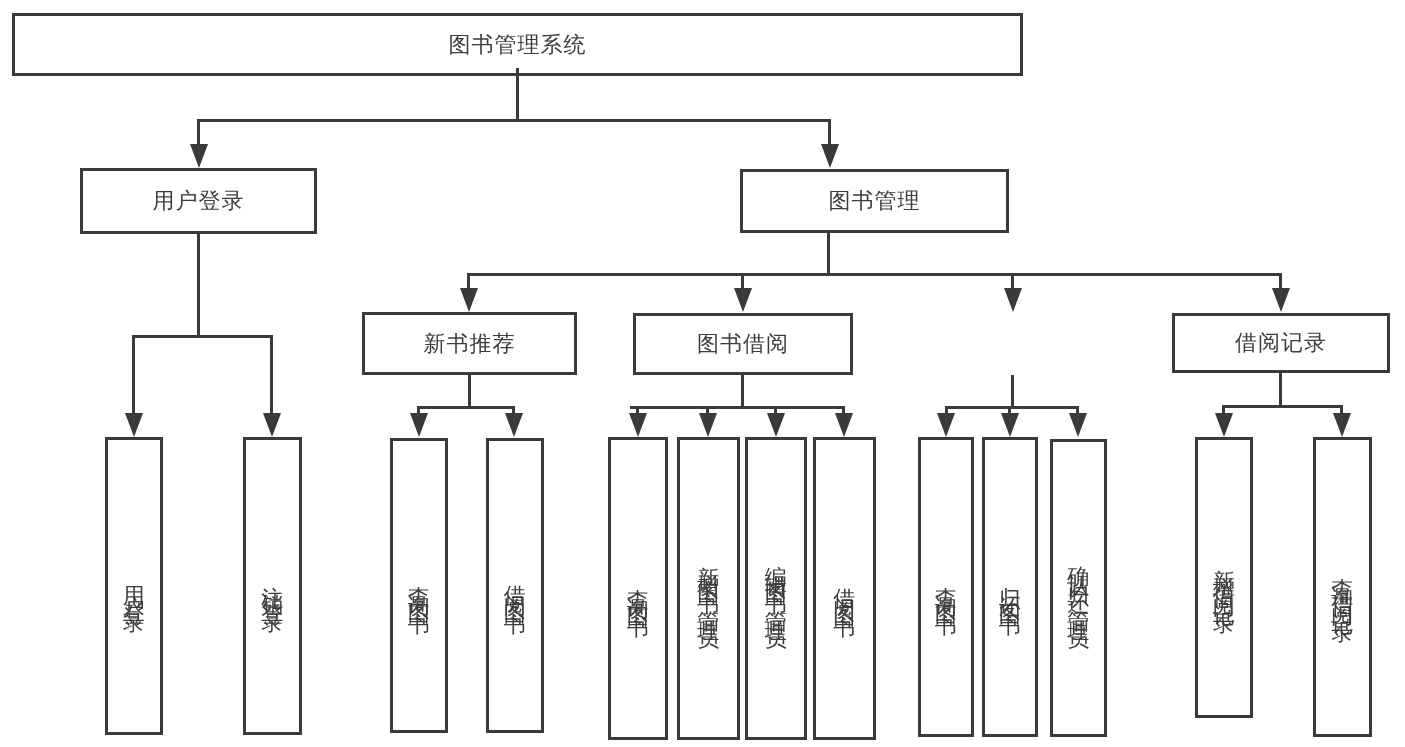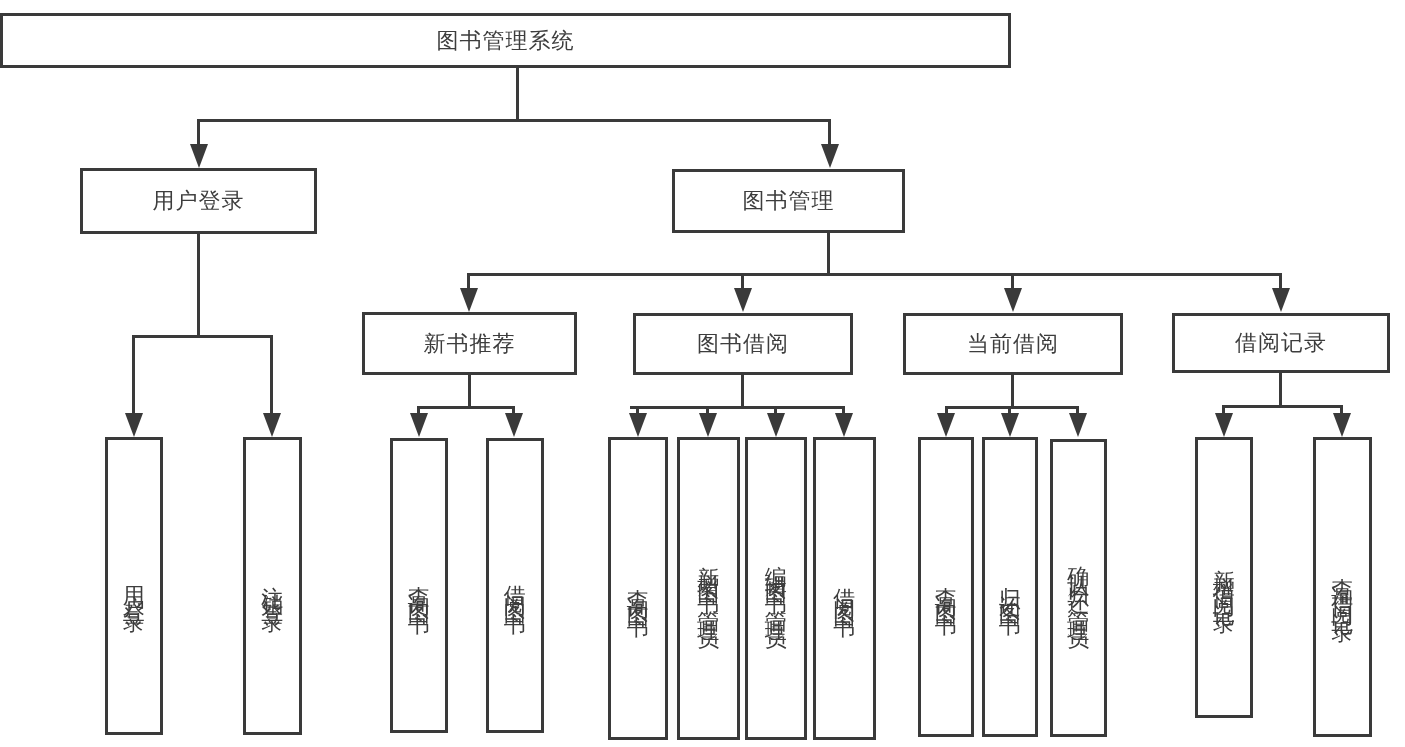--- a/index.html
+++ b/index.html
@@ -29,31 +29,31 @@
     position:absolute; left:1183px; top:715px; width:210px;
     font-size:19px; color:var(--watermark,#b3b3b3); letter-spacing:1px;
     white-space:nowrap;
   }
 </style>
 </head>
 <body>
 
 <div class="stage">
 
-  <div class="box" style="left:0;top:13px;width:1011px;height:55px">图书管理系统</div>
+  <div class="box" style="left:12px;top:13px;width:1011px;height:63px">图书管理系统</div>
 
   <div class="vl" style="left:516px;top:68px;height:53px"></div>
   <div class="hl" style="left:197px;top:119px;width:634px"></div>
   <div class="vl" style="left:197px;top:119px;height:30px"></div>
   <div class="vl" style="left:828px;top:119px;height:30px"></div>
   <div class="arrow" style="left:190px;top:144px"></div>
   <div class="arrow" style="left:821px;top:144px"></div>
 
   <div class="box" style="left:80px;top:168px;width:237px;height:66px">用户登录</div>
-  <div class="box" style="left:672px;top:169px;width:233px;height:64px">图书管理</div>
+  <div class="box" style="left:740px;top:169px;width:269px;height:64px">图书管理</div>
 
   <div class="vl" style="left:197px;top:234px;height:103px"></div>
   <div class="hl" style="left:132px;top:335px;width:141px"></div>
   <div class="vl" style="left:132px;top:335px;height:82px"></div>
   <div class="vl" style="left:270px;top:335px;height:82px"></div>
   <div class="arrow" style="left:125px;top:413px"></div>
   <div class="arrow" style="left:263px;top:413px"></div>
 
   <div class="vl" style="left:827px;top:233px;height:42px"></div>
   <div class="hl" style="left:467px;top:273px;width:815px"></div>
@@ -61,21 +61,20 @@
   <div class="vl" style="left:741px;top:273px;height:20px"></div>
   <div class="vl" style="left:1011px;top:273px;height:20px"></div>
   <div class="vl" style="left:1279px;top:273px;height:20px"></div>
   <div class="arrow" style="left:460px;top:288px"></div>
   <div class="arrow" style="left:734px;top:288px"></div>
   <div class="arrow" style="left:1004px;top:288px"></div>
   <div class="arrow" style="left:1272px;top:288px"></div>
 
   <div class="box" style="left:362px;top:312px;width:215px;height:63px">新书推荐</div>
   <div class="box" style="left:633px;top:313px;width:220px;height:62px">图书借阅</div>
-  <div class="box" style="left:903px;top:313px;width:220px;height:62px">当前借阅</div>
   <div class="box" style="left:1172px;top:313px;width:218px;height:60px">借阅记录</div>
 
   <div class="vl" style="left:468px;top:375px;height:33px"></div>
   <div class="hl" style="left:417px;top:406px;width:98px"></div>
   <div class="vl" style="left:417px;top:406px;height:10px"></div>
   <div class="vl" style="left:512px;top:406px;height:10px"></div>
   <div class="arrow" style="left:410px;top:413px"></div>
   <div class="arrow" style="left:505px;top:413px"></div>
 
   <div class="vl" style="left:741px;top:375px;height:33px"></div>

